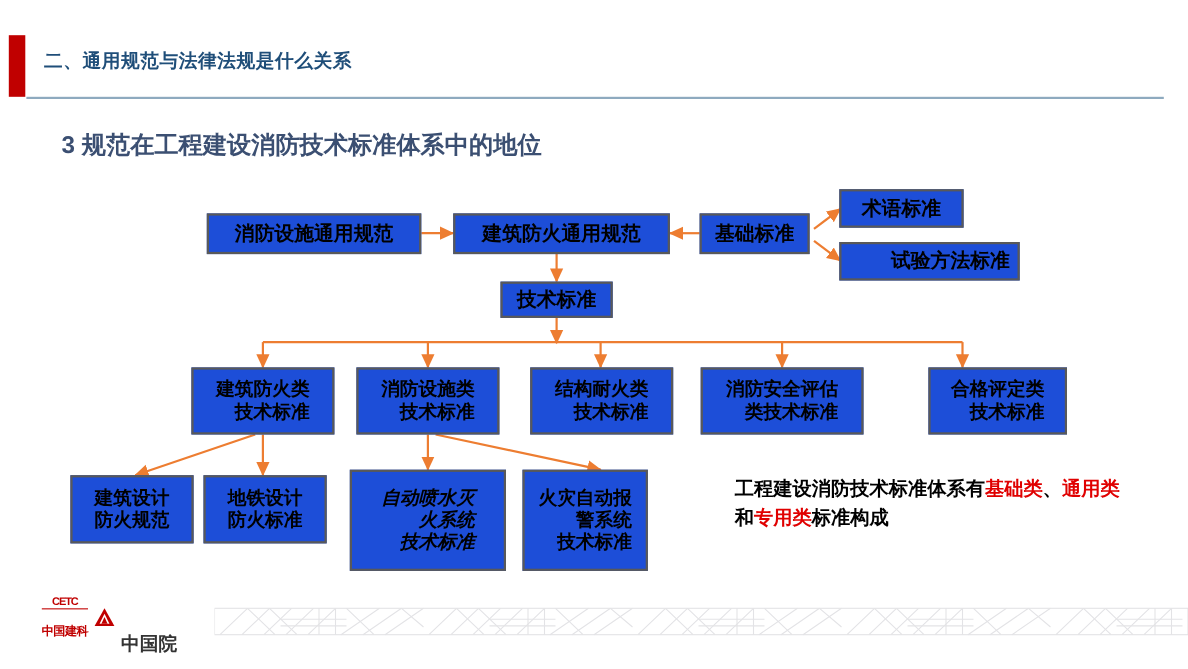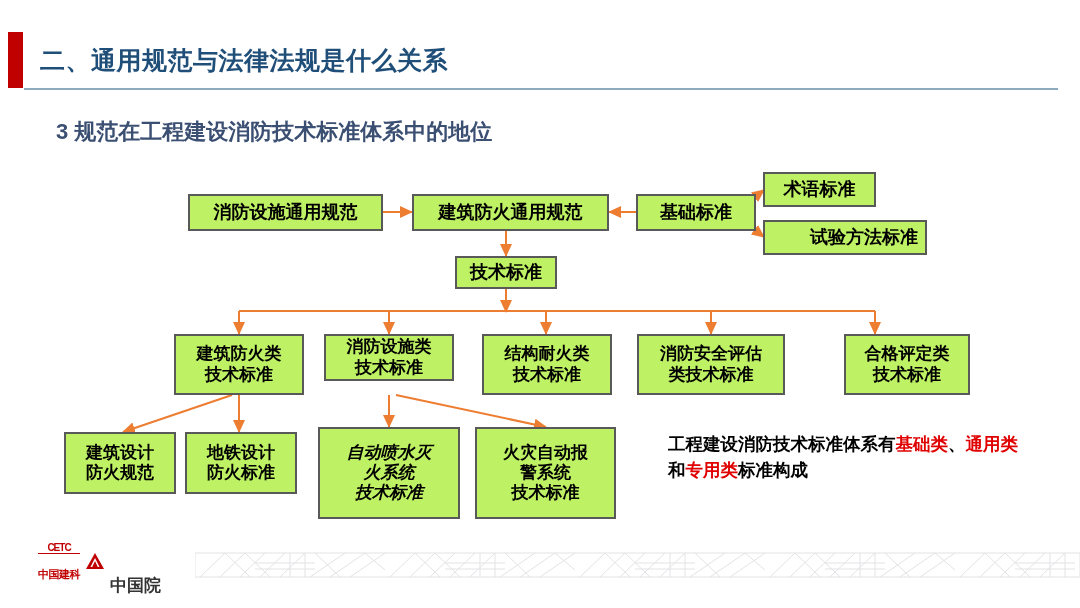--- a/index.html
+++ b/index.html
@@ -12,46 +12,46 @@
   }
   .slide{position:absolute;inset:0;}
 
   
   .accent-bar{
     position:absolute;left:8px;top:32px;width:15px;height:56px;
     background:#c00000;
   }
   .title{
     position:absolute;left:40px;top:44px;
-    font-size:25px;font-weight:bold;color:#1f4e79;
+    font-size:17px;font-weight:bold;color:#1f4e79;
     letter-spacing:.5px;white-space:nowrap;
   }
   .title-rule{
     position:absolute;left:24px;top:88px;width:1034px;height:2px;
     background:#8eaabf;
   }
   .subtitle{
     position:absolute;left:56px;top:117px;
     font-size:22px;font-weight:bold;color:#3b4f72;
     white-space:nowrap;
   }
 
   
   .diagram{position:absolute;left:0;top:0;width:1080px;height:608px;}
   .svg-layer{position:absolute;left:0;top:0;width:1080px;height:608px;}
 
   .node{
     position:absolute;
     box-sizing:border-box;
     border:2px solid #595959;
-    background:#bef264;
+    background:#1d4ed8;
     color:#000000;
     font-weight:bold;
     display:flex;align-items:center;justify-content:center;
-    text-align:center;
+    text-align:right;
     line-height:1.18;
     white-space:pre-line;
     z-index:3;
   }
   .n-lg{font-size:18px;}
   .n-md{font-size:17px;}
 
   
   .summary{
     position:absolute;left:668px;top:431px;width:350px;
@@ -123,32 +123,32 @@
         <line x1="389" y1="395" x2="389" y2="427"></line>
 
         <line x1="396" y1="395" x2="546" y2="427"></line>
       </g>
     </svg>
 
     <div class="node n-lg" style="left:188px;top:194px;width:195px;height:37px;">消防设施通用规范</div>
 
     <div class="node n-lg" style="left:412px;top:194px;width:197px;height:37px;">建筑防火通用规范</div>
 
-    <div class="node n-lg" style="left:636px;top:194px;width:120px;height:37px;">基础标准</div>
+    <div class="node n-lg" style="left:636px;top:194px;width:100px;height:37px;">基础标准</div>
 
     <div class="node n-lg" style="left:763px;top:172px;width:113px;height:35px;">术语标准</div>
 
     <div class="node n-lg" style="left:763px;top:220px;width:164px;height:35px;padding-left:38px;">试验方法标准</div>
 
     <div class="node n-lg" style="left:455px;top:256px;width:102px;height:33px;">技术标准</div>
 
     <div class="node n-md" style="left:174px;top:334px;width:130px;height:61px;">建筑防火类
 技术标准</div>
 
-    <div class="node n-md" style="left:324px;top:334px;width:130px;height:47px;">消防设施类
+    <div class="node n-md" style="left:324px;top:334px;width:130px;height:61px;">消防设施类
 技术标准</div>
 
     <div class="node n-md" style="left:482px;top:334px;width:130px;height:61px;">结构耐火类
 技术标准</div>
 
     <div class="node n-md" style="left:637px;top:334px;width:148px;height:61px;">消防安全评估
 类技术标准</div>
 
     <div class="node n-md" style="left:812px;top:334px;width:126px;height:61px;margin-left:32px;">合格评定类
 技术标准</div>
@@ -156,21 +156,21 @@
     <div class="node n-md" style="left:64px;top:432px;width:112px;height:62px;">建筑设计
 防火规范</div>
 
     <div class="node n-md" style="left:185px;top:432px;width:112px;height:62px;">地铁设计
 防火标准</div>
 
     <div class="node n-md" style="left:318px;top:427px;width:142px;height:92px;font-style:italic;">自动喷水灭
 火系统
 技术标准</div>
 
-    <div class="node n-md" style="left:475px;top:427px;width:141px;height:92px;">火灾自动报
+    <div class="node n-md" style="left:475px;top:427px;width:114px;height:92px;">火灾自动报
 警系统
 技术标准</div>
 
     <div class="summary"><span>工程建设消防技术标准体系有</span><span class="hl">基础</span><span class="hl">类</span><span>、</span><span class="hl">通用类</span><span>和</span><span class="hl">专用类</span><span>标准构成</span></div>
   </div>
 
   <svg class="footer-pattern" viewBox="0 0 885 40" xmlns="http://www.w3.org/2000/svg">
     <g stroke="#e3e3e6" stroke-width="1" fill="none">
       <rect x="0" y="8" width="885" height="24"></rect>
       <g>

